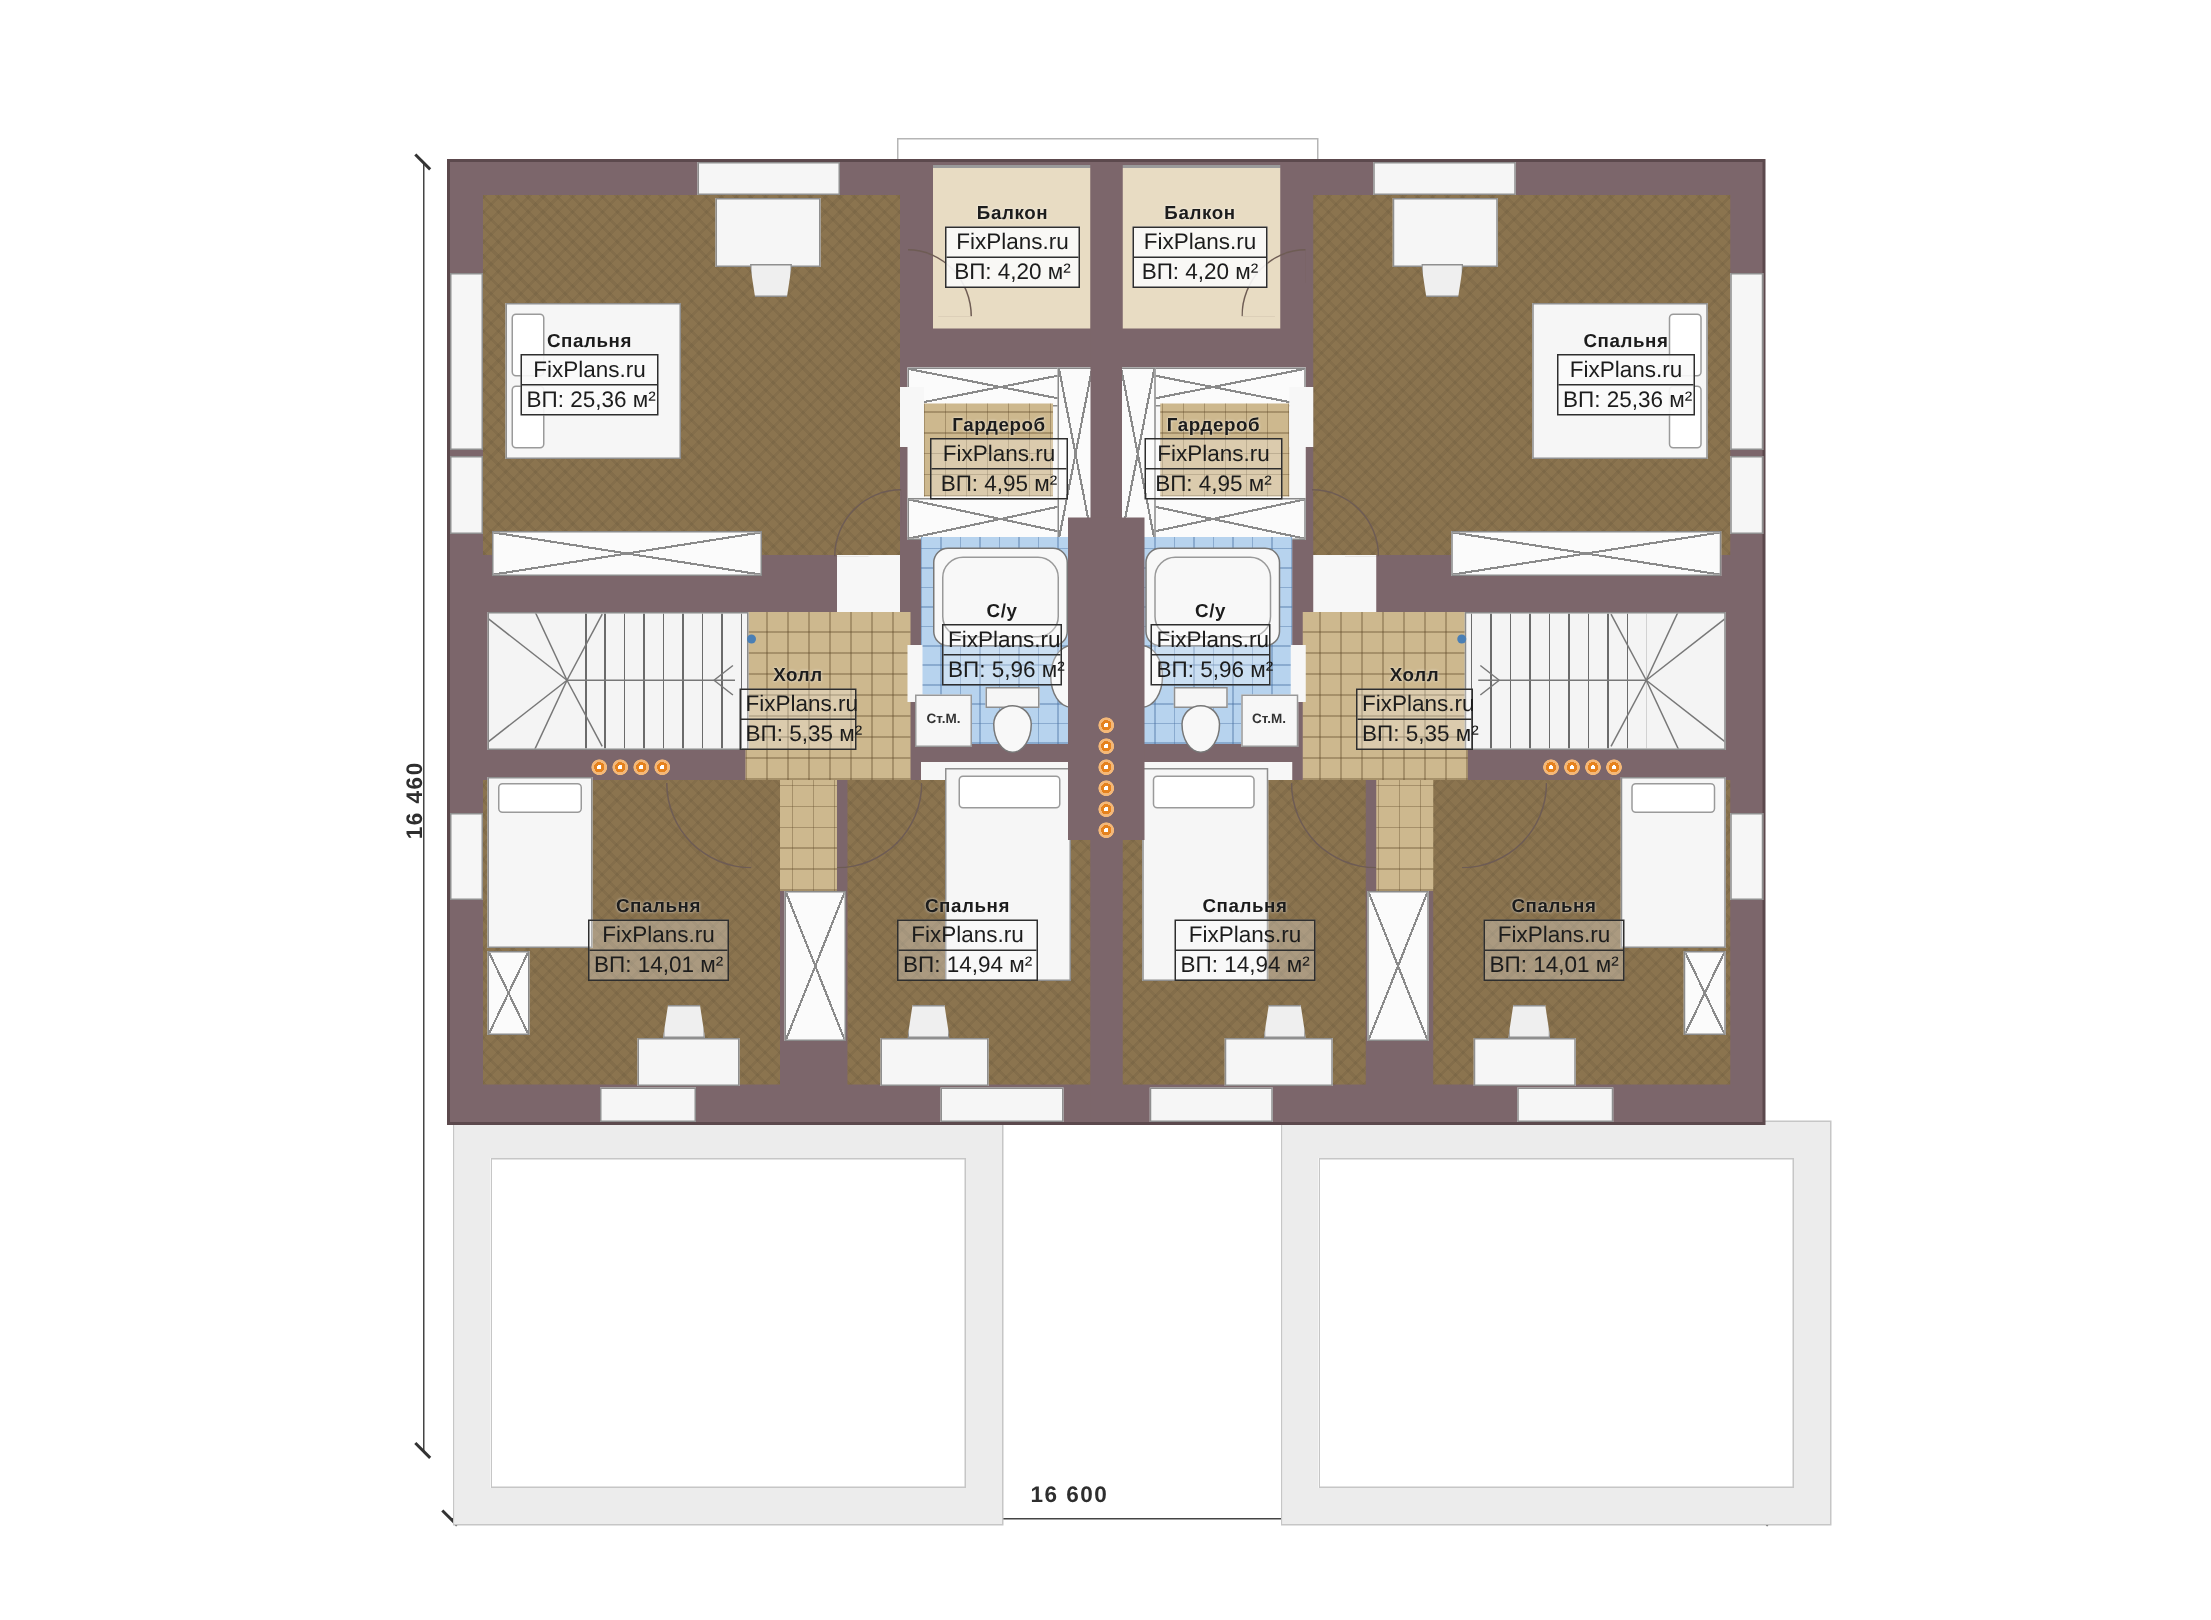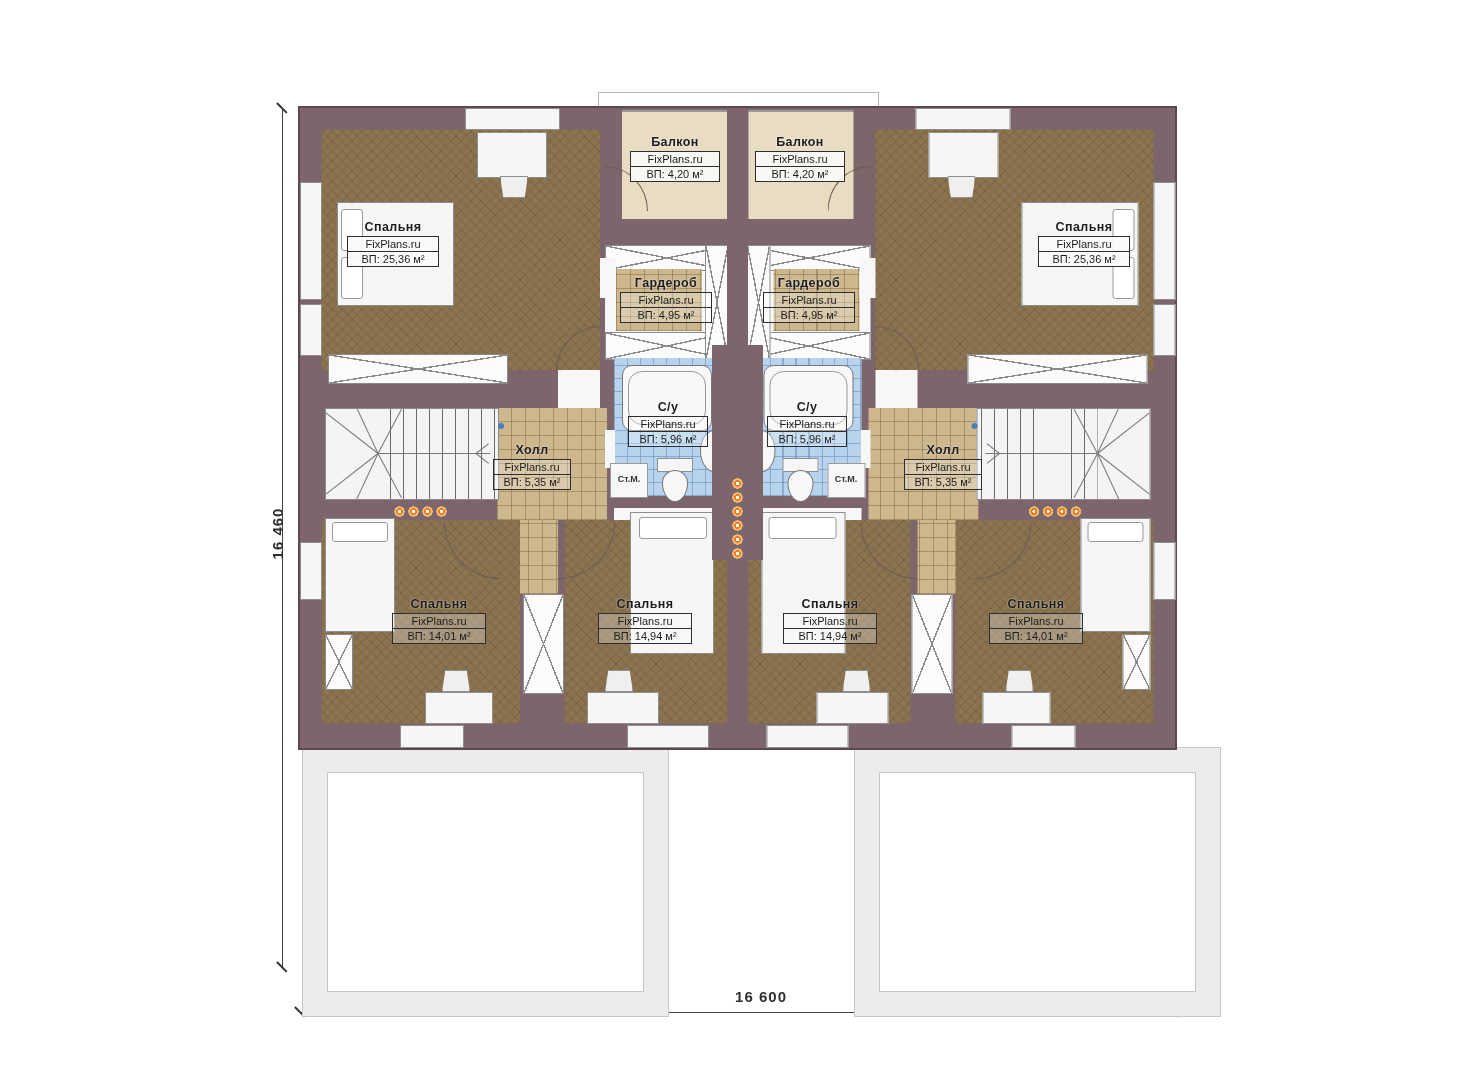--- a/index.html
+++ b/index.html
@@ -52,41 +52,41 @@
   .stairs{position:absolute;background:#f4f4f4;border:1px solid #8a8a8a;overflow:hidden;}
   .treads{position:absolute;left:52px;top:0;right:0;bottom:0;
     background:repeating-linear-gradient(90deg,transparent 0 12px,#6b6b6b 12px 13px);}
   .wl{position:absolute;height:1px;background:#777;transform-origin:0 50%;}
   
   .rlabel{position:absolute;z-index:6;color:#1c1c1c;text-align:center;}
   .rname{font-weight:bold;font-size:12.5px;letter-spacing:.4px;margin-bottom:2px;white-space:nowrap;
          text-shadow:0 0 2px rgba(255,255,255,.8);}
   .rbox{border:1px solid #2e2e2e;background:rgba(255,255,255,.28);}
   .solid .rbox{background:rgba(250,250,250,.92);}
-  .rrow{font-size:11px;padding:1px 3px;white-space:nowrap;}
+  .rrow{font-size:15px;padding:1px 3px;white-space:nowrap;}
   .rrow + .rrow{border-top:1px solid #2e2e2e;}
   .tinylabel{position:absolute;z-index:6;font-size:9px;font-weight:bold;color:#333;text-align:center;}
   
   .dimline{position:absolute;background:#444;z-index:1;}
   .tick{position:absolute;width:14px;height:1.5px;background:#333;transform:rotate(45deg);z-index:1;}
   .dimtext{position:absolute;font-size:15px;font-weight:bold;color:#2e2e2e;z-index:1;letter-spacing:1px;}
 </style>
 </head>
 <body>
 
 <div id="canvas">
 
   <div class="dimline" style="left:282px;top:108px;width:1px;height:860px;"></div>
   <div class="tick" style="left:275px;top:107px;"></div>
   <div class="tick" style="left:275px;top:966px;"></div>
   <div class="dimtext" style="left:232px;top:525px;width:90px;text-align:center;transform:rotate(-90deg);">16 460</div>
   <div class="dimline" style="left:300px;top:1012px;width:875px;height:1px;"></div>
   <div class="tick" style="left:293px;top:1011px;"></div>
   <div class="tick" style="left:1167px;top:1011px;"></div>
-  <div class="dimtext" style="left:687px;top:988px;width:100px;text-align:right;">16 600</div>
+  <div class="dimtext" style="left:687px;top:988px;width:100px;text-align:left;">16 600</div>
 
   <div class="roofline"></div>
   <div class="terrace" style="left:303px;"></div>
   <div class="terrace" style="left:855px;"></div>
 
   <div id="building"></div>
 
   <div class="unit" id="unit-left">
 
     <div class="f brown" style="left:22px;top:22px;width:278px;height:240px;"></div>

